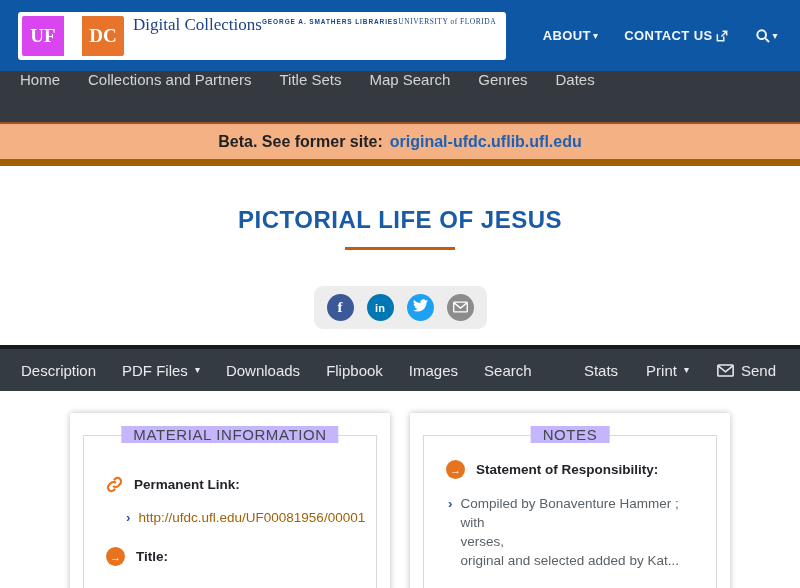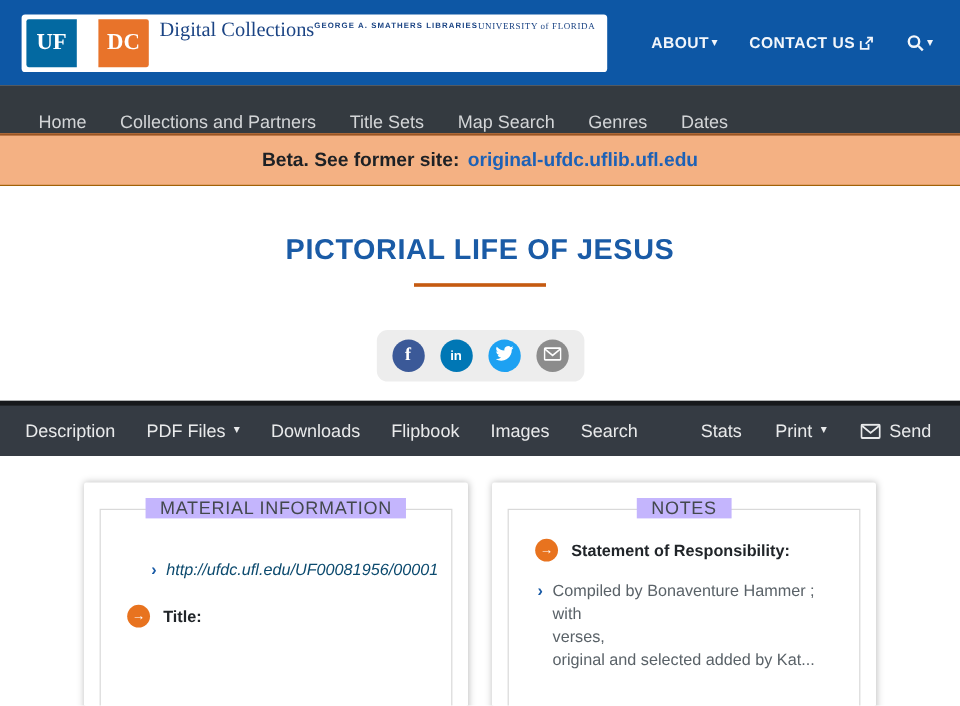--- a/index.html
+++ b/index.html
@@ -5,39 +5,39 @@
   * { box-sizing: border-box; margin: 0; padding: 0; }
   html,body { width:800px; height:588px; overflow:hidden; background:#fff;
     font-family:"Liberation Sans","DejaVu Sans",sans-serif; }
 
   
   .site-header { height:71px; background:#0d57a5; display:flex; align-items:center;
     justify-content:space-between; padding:0 22px 0 18px; }
   .logo-box { background:#fff; border-radius:3px; padding:4px; display:flex; align-items:stretch; height:48px; }
   .logo-tile { width:42px; display:flex; align-items:center; justify-content:center;
     font-family:"Liberation Serif","DejaVu Serif",serif; font-weight:700; font-size:19px; color:#fff; }
-  .logo-tile.uf { background:#0369a1; border-radius:2px 0 0 2px; }
+  .logo-tile.uf { background:#d946ef; border-radius:2px 0 0 2px; }
   .logo-tile.dc { background:#e8732a; margin-left:18px; border-radius:0 2px 2px 0; }
   .logo-text { margin-left:9px; padding-right:6px; display:flex; flex-direction:row; justify-content:center; }
   .logo-name { font-family:"Liberation Serif","DejaVu Serif",serif; color:#1b4484; font-size:17px; line-height:18px; }
   .logo-org { color:#1b4484; font-size:6.5px; font-weight:700; letter-spacing:0.9px; margin-top:2px; }
   .logo-univ { color:#1b4484; font-family:"Liberation Serif","DejaVu Serif",serif; font-size:7.5px; letter-spacing:0.5px; margin-top:1px;text-align:center; }
   .header-nav { display:flex; align-items:center; gap:26px; color:#f2f6fb; font-size:13px;
     font-weight:700; letter-spacing:0.4px; }
   .header-nav .navlink { display:flex; align-items:center; gap:2px; cursor:pointer; }
   .caret { font-size:10px; line-height:1; }
   .hicon svg { display:block; }
 
   
-  .main-nav { height:40px; background:#343a40; display:flex; align-items:flex-end; padding:0 18px; }
+  .main-nav { height:51px; background:#343a40; display:flex; align-items:flex-start; padding:0 6px; }
   .main-nav a { color:#d3d5d7; font-size:15px; text-decoration:none; padding:0 14px; }
 
   
   .beta-banner { height:44px; background:#f4b183; border-top:2px solid #9a5523;
-    border-bottom:1px solid #a16207; display:flex; align-items:center; justify-content:center;
+    border-bottom:7px solid #a16207; display:flex; align-items:center; justify-content:center;
     font-size:16px; font-weight:700; color:#1e2125; }
   .beta-banner .blink { color:#1d61b6; margin-left:7px; text-decoration:none; }
 
   
   .title-wrap { text-align:center; padding-top:40px; }
   .item-title { color:#1a5ba6; font-size:24px; font-weight:700; letter-spacing:0.5px; }
   .title-rule { width:110px; height:3px; background:#c55a11; margin:13px auto 0 auto; }
 
   
   .social-wrap { display:flex; justify-content:center; margin-top:36px; }
@@ -63,21 +63,21 @@
     padding:12px 13px 16px 13px; min-height:230px; }
   .panel-box { border:1px solid #d9d9d9; position:relative; margin-top:10px; min-height:190px; }
   .panel-title { position:absolute; top:-10px; left:50%; transform:translateX(-50%); background:#c4b5fd;
     padding:0 12px; font-weight:400; font-size:15px; color:#43484d; letter-spacing:0.6px; white-space:nowrap; }
   .panel-body { padding:40px 14px 14px 16px; }
   .panel-body.tight { padding-top:24px; }
   .meta-label { display:flex; align-items:center; gap:11px; font-weight:700; font-size:13.5px;
     color:#212529; margin:0 0 15px 6px; }
   .meta-value { display:flex; gap:8px; font-size:13.5px; color:#5a6268; margin:0 0 20px 26px; line-height:19px; }
   .meta-value .chev { color:#1a5ba6; font-weight:700; }
-  .meta-value.linkval a { color:#0c4a6e; font-style:italic; text-decoration:none; }
+  .meta-value.linkval a { color:#a16207; text-decoration:none; }
   .icon-circle { width:19px; height:19px; border-radius:50%; background:#e8731f; color:#fff;
     display:flex; align-items:center; justify-content:center; font-size:11px; font-weight:700; flex:0 0 19px; }
   .link-icon svg { display:block; }
   .note-lines { display:block; }
 </style>
 </head>
 <body>
 
 <div class="site-header">
   <div class="logo-box">
@@ -196,20 +196,29 @@
     </div>
   </div>
 </div>
 
 <div class="content">
 
   <div class="card">
     <div class="panel-box">
       <div class="panel-title">MATERIAL INFORMATION</div>
       <div class="panel-body">
+        <div class="meta-label">
+          <span class="link-icon">
+            <svg width="17" height="17" viewBox="0 0 24 24" fill="none" stroke="#e8731f" stroke-width="3">
+              <path d="M10 14a5 5 0 007.07 0l2.83-2.83a5 5 0 00-7.07-7.07L11 5.93"></path>
+              <path d="M14 10a5 5 0 00-7.07 0l-2.83 2.83a5 5 0 007.07 7.07L13 18.07"></path>
+            </svg>
+          </span>
+          <span>Permanent Link:</span>
+        </div>
         <div class="meta-value linkval">
           <span class="chev">›</span>
           <a href="#">http://ufdc.ufl.edu/UF00081956/00001</a>
         </div>
         <div class="meta-label">
           <span class="icon-circle">→</span>
           <span>Title:</span>
         </div>
 
       </div>

